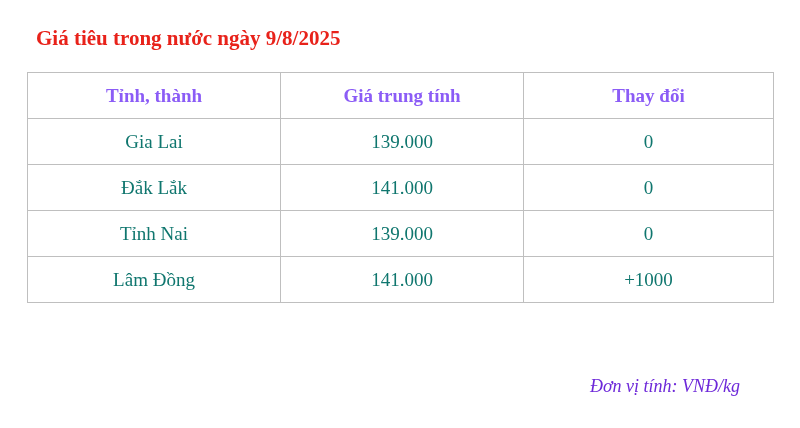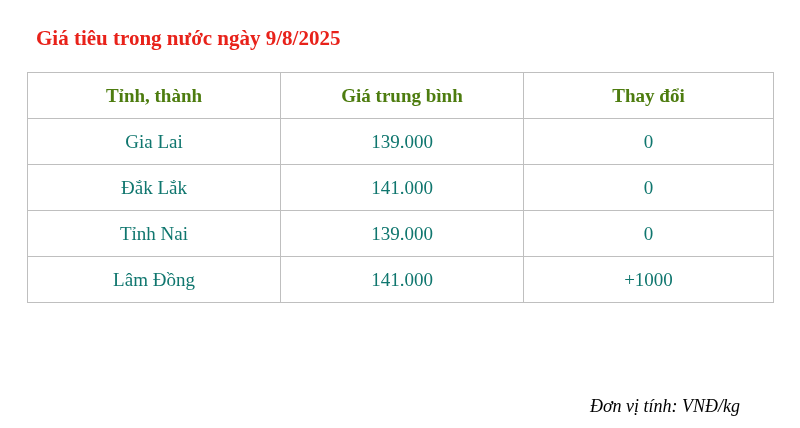--- a/index.html
+++ b/index.html
@@ -61,47 +61,47 @@
     border: 1px solid #bfbfbf;
     text-align: center;
     vertical-align: middle;
     padding: 0;
   }
   table.price-table th {
     height: 45px;
     font-family: "Liberation Serif", serif;
     font-weight: bold;
     font-size: 19px;
-    color: #4d7c0f;
+    color: #8b5cf6;
   }
   table.price-table td {
     height: 45px;
     font-family: "Liberation Serif", serif;
     font-weight: normal;
     font-size: 19px;
     color: #0f766e;
   }
   col.c-prov { width: 253px; }
   col.c-price { width: 243px; }
   col.c-change { width: 250px; }
   td.change-zero {
     color: #4a7ebb;
   }
   td.change-up {
     color: #4f9a4f;
     font-size: 21px;
   }
   .unit-note {
     position: absolute;
-    top: 396px;
+    top: 376px;
     right: 60px;
     font-family: "Liberation Serif", serif;
     font-style: italic;
     font-size: 18px;
-    color: #000000;
+    color: #6d28d9;
     white-space: nowrap;
   }
 </style>
 </head>
 <body>
 
 <div class="page">
 
   <div class="header">
     <div class="title">Giá tiêu trong nước ngày 9/8/2025</div>
@@ -110,21 +110,21 @@
   <div class="table-wrap">
     <table class="price-table">
       <colgroup>
         <col class="c-prov">
         <col class="c-price">
         <col class="c-change">
       </colgroup>
       <thead>
         <tr>
           <th>Tỉnh, thành</th>
-          <th>Giá trung bình</th>
+          <th>Giá trung tính</th>
           <th>Thay đổi</th>
         </tr>
       </thead>
       <tbody>
         <tr>
           <td>Gia Lai</td>
           <td>139.000</td>
           <td class="change-zero">0</td>
         </tr>
         <tr>

